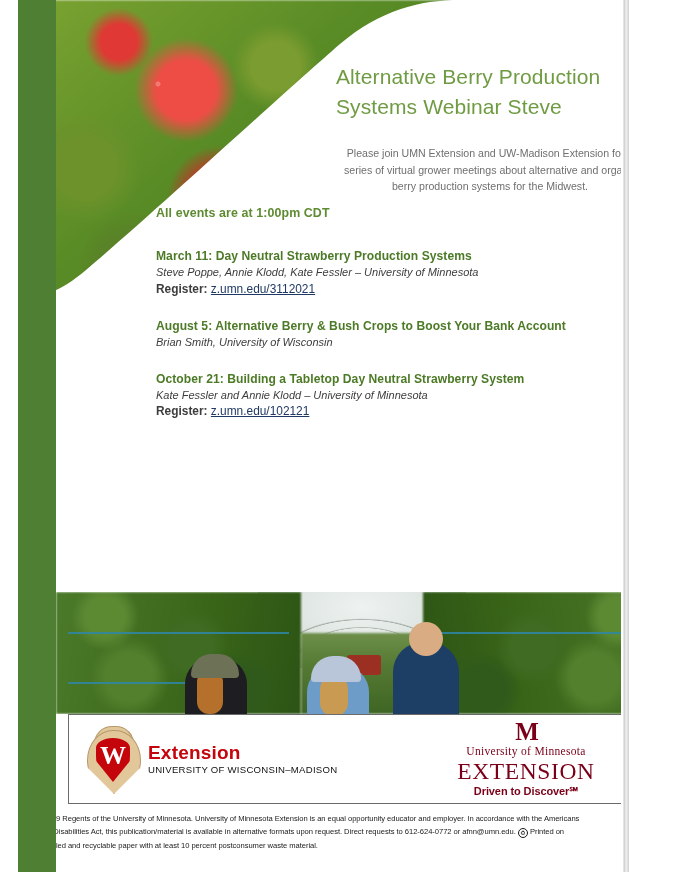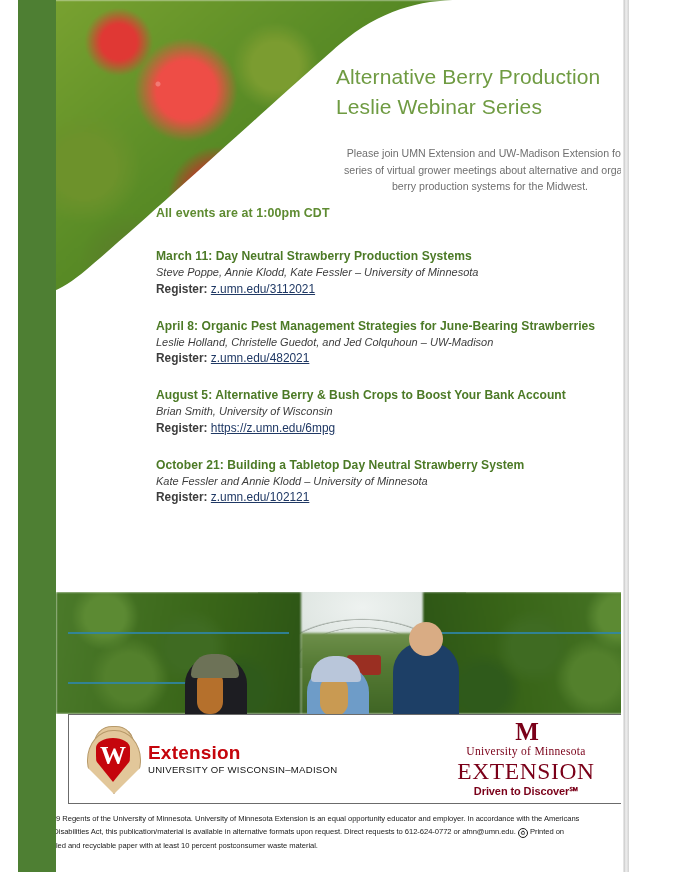--- a/index.html
+++ b/index.html
@@ -158,42 +158,36 @@
   <svg class="white-cut" viewBox="0 0 677 330" preserveAspectRatio="none">
     <path d="M677 0 L677 330 L0 330 L0 300 C40 300 60 292 86 270 C150 216 280 96 340 44 C380 10 420 0 460 0 Z" fill="#ffffff"></path>
     <path d="M578 0 L677 0 L677 330 L578 330 Z" fill="#ffffff"></path>
     <path d="M0 300 L677 300 L677 330 L0 330 Z" fill="#ffffff"></path>
   </svg>
 
   <div class="green-bar"></div>
 
   <div class="title">
     <div>Alternative Berry Production</div>
-    <div>Leslie Webinar Series</div>
+    <div>Systems Webinar Steve</div>
   </div>
 
   <div class="intro">Please join UMN Extension and UW-Madison Extension for a series of virtual grower meetings about alternative and organic berry production systems for the Midwest.</div>
 
   <div class="all-events">All events are at 1:00pm CDT</div>
 
   <div class="events" id="event-list">
       <div class="event">
         <div class="ev-title">March 11: Day Neutral Strawberry Production Systems</div>
         <div class="ev-people">Steve Poppe, Annie Klodd, Kate Fessler – University of Minnesota</div>
         <div class="ev-reg"><span>Register: </span><a href="#">z.umn.edu/3112021</a></div>
       </div>
       <div class="event">
-        <div class="ev-title">April 8: Organic Pest Management Strategies for June-Bearing Strawberries</div>
-        <div class="ev-people">Leslie Holland, Christelle Guedot, and Jed Colquhoun – UW-Madison</div>
-        <div class="ev-reg"><span>Register: </span><a href="#">z.umn.edu/482021</a></div>
-      </div>
-      <div class="event">
         <div class="ev-title">August 5: Alternative Berry &amp; Bush Crops to Boost Your Bank Account</div>
         <div class="ev-people">Brian Smith, University of Wisconsin</div>
-        <div class="ev-reg"><span>Register: </span><a href="#">https://z.umn.edu/6mpg</a></div>
       </div>
       <div class="event">
         <div class="ev-title">October 21: Building a Tabletop Day Neutral Strawberry System</div>
         <div class="ev-people">Kate Fessler and Annie Klodd – University of Minnesota</div>
         <div class="ev-reg"><span>Register: </span><a href="#">z.umn.edu/102121</a></div>
       </div>
     </div>
 
   <div class="field-photo">
     <div class="sky"></div>

